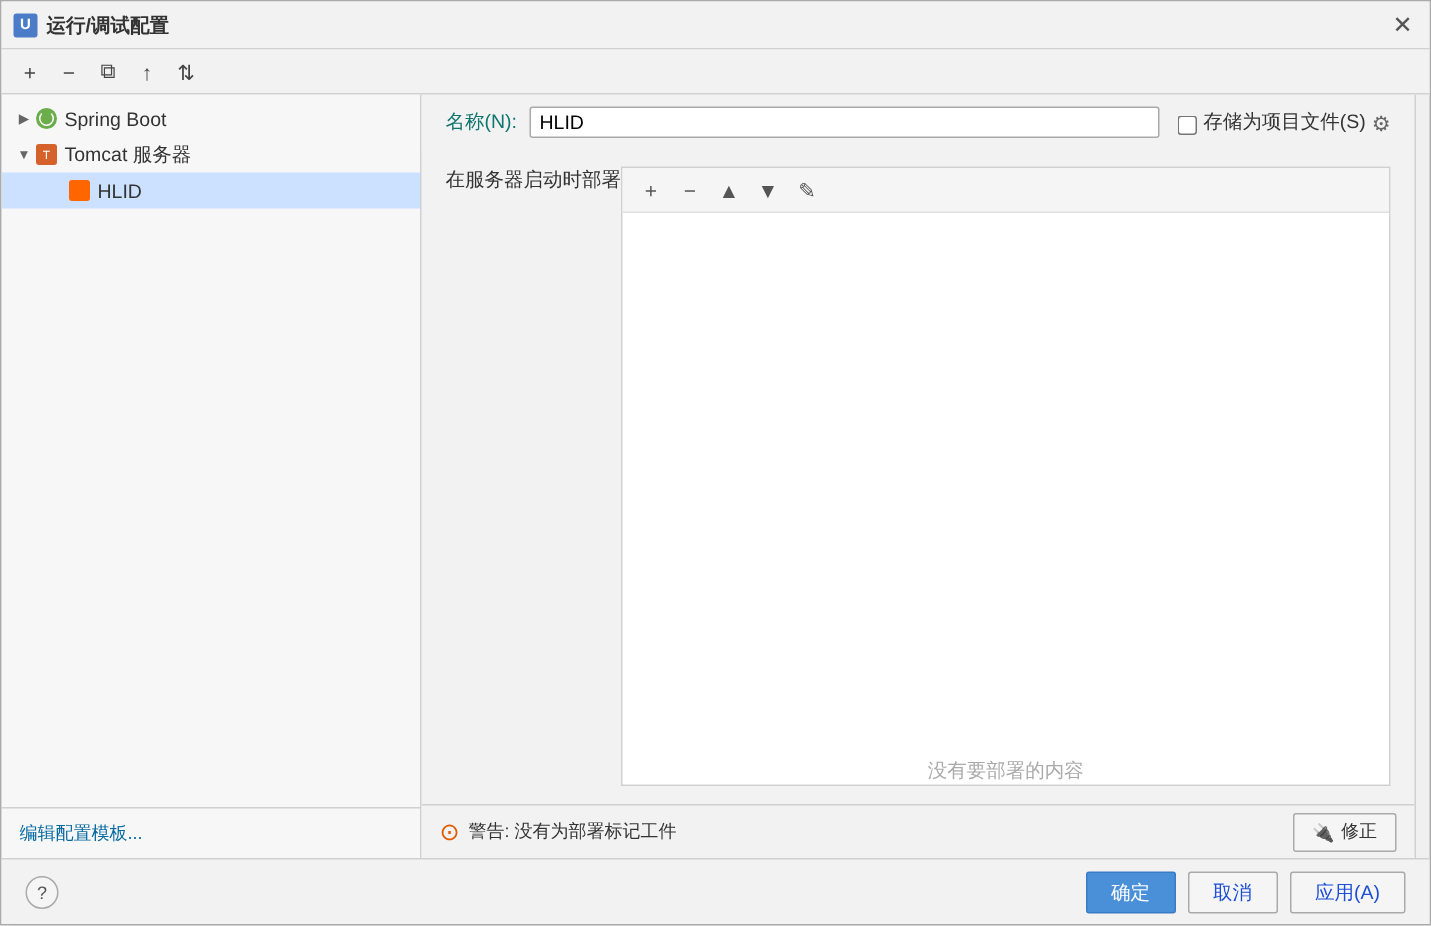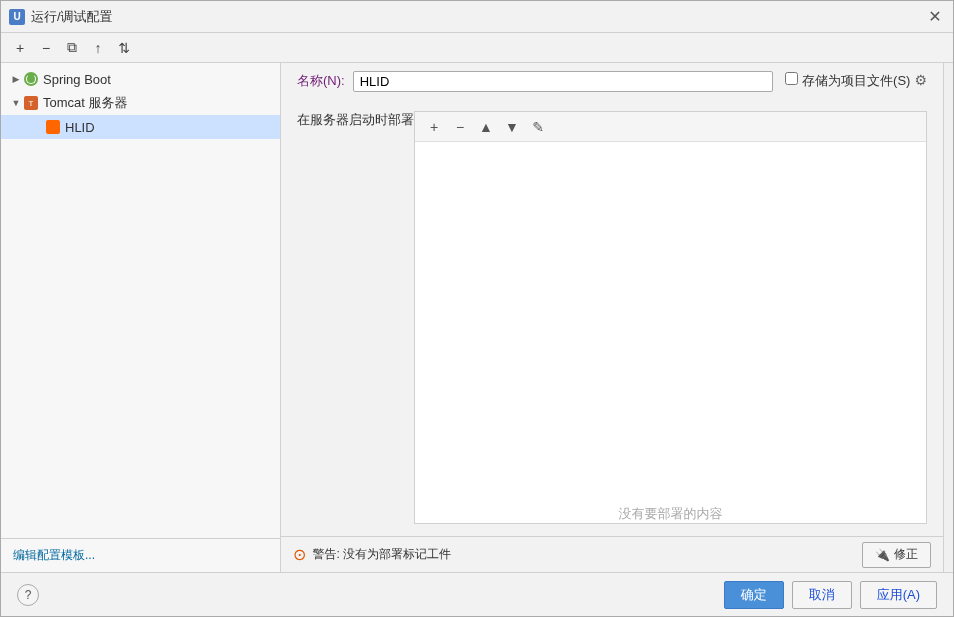--- a/index.html
+++ b/index.html
@@ -46,20 +46,21 @@
       display: flex;
       align-items: center;
       justify-content: center;
       color: white;
       font-size: 10px;
       font-weight: bold;
     }
     .title-text {
       font-size: 13px;
       color: #333;
+      font-weight: bold;
     }
     .title-close {
       width: 20px;
       height: 20px;
       cursor: pointer;
       display: flex;
       align-items: center;
       justify-content: center;
       font-size: 16px;
       color: #555;
@@ -174,21 +175,21 @@
       padding: 8px 12px;
     }
     .edit-template-link {
       color: #0369a1;
       cursor: pointer;
       font-size: 12px;
       text-decoration: none;
       text-align: right;
     }
     .name-label {
-      color: #701a75;
+      color: #0f766e;
       white-space: nowrap;
     }
     .name-input {
       flex: 1;
       max-width: 420px;
       height: 26px;
       border: 1px solid #aaa;
       border-radius: 2px;
       padding: 2px 6px;
       font-size: 13px;
@@ -197,21 +198,21 @@
     }
     .name-underline {
       height: 2px;
       background: #4a90d9;
       max-width: 420px;
       flex: 1;
       margin-top: -1px;
     }
     .save-project-area {
       display: flex;
-      align-items: flex-start;
+      align-items: flex-end;
       gap: 4px;
       margin-left: auto;
       color: #333;
     }
     .save-checkbox {
       width: 13px;
       height: 13px;
       border: 1px solid #888;
       background: white;
       flex-shrink: 0;

